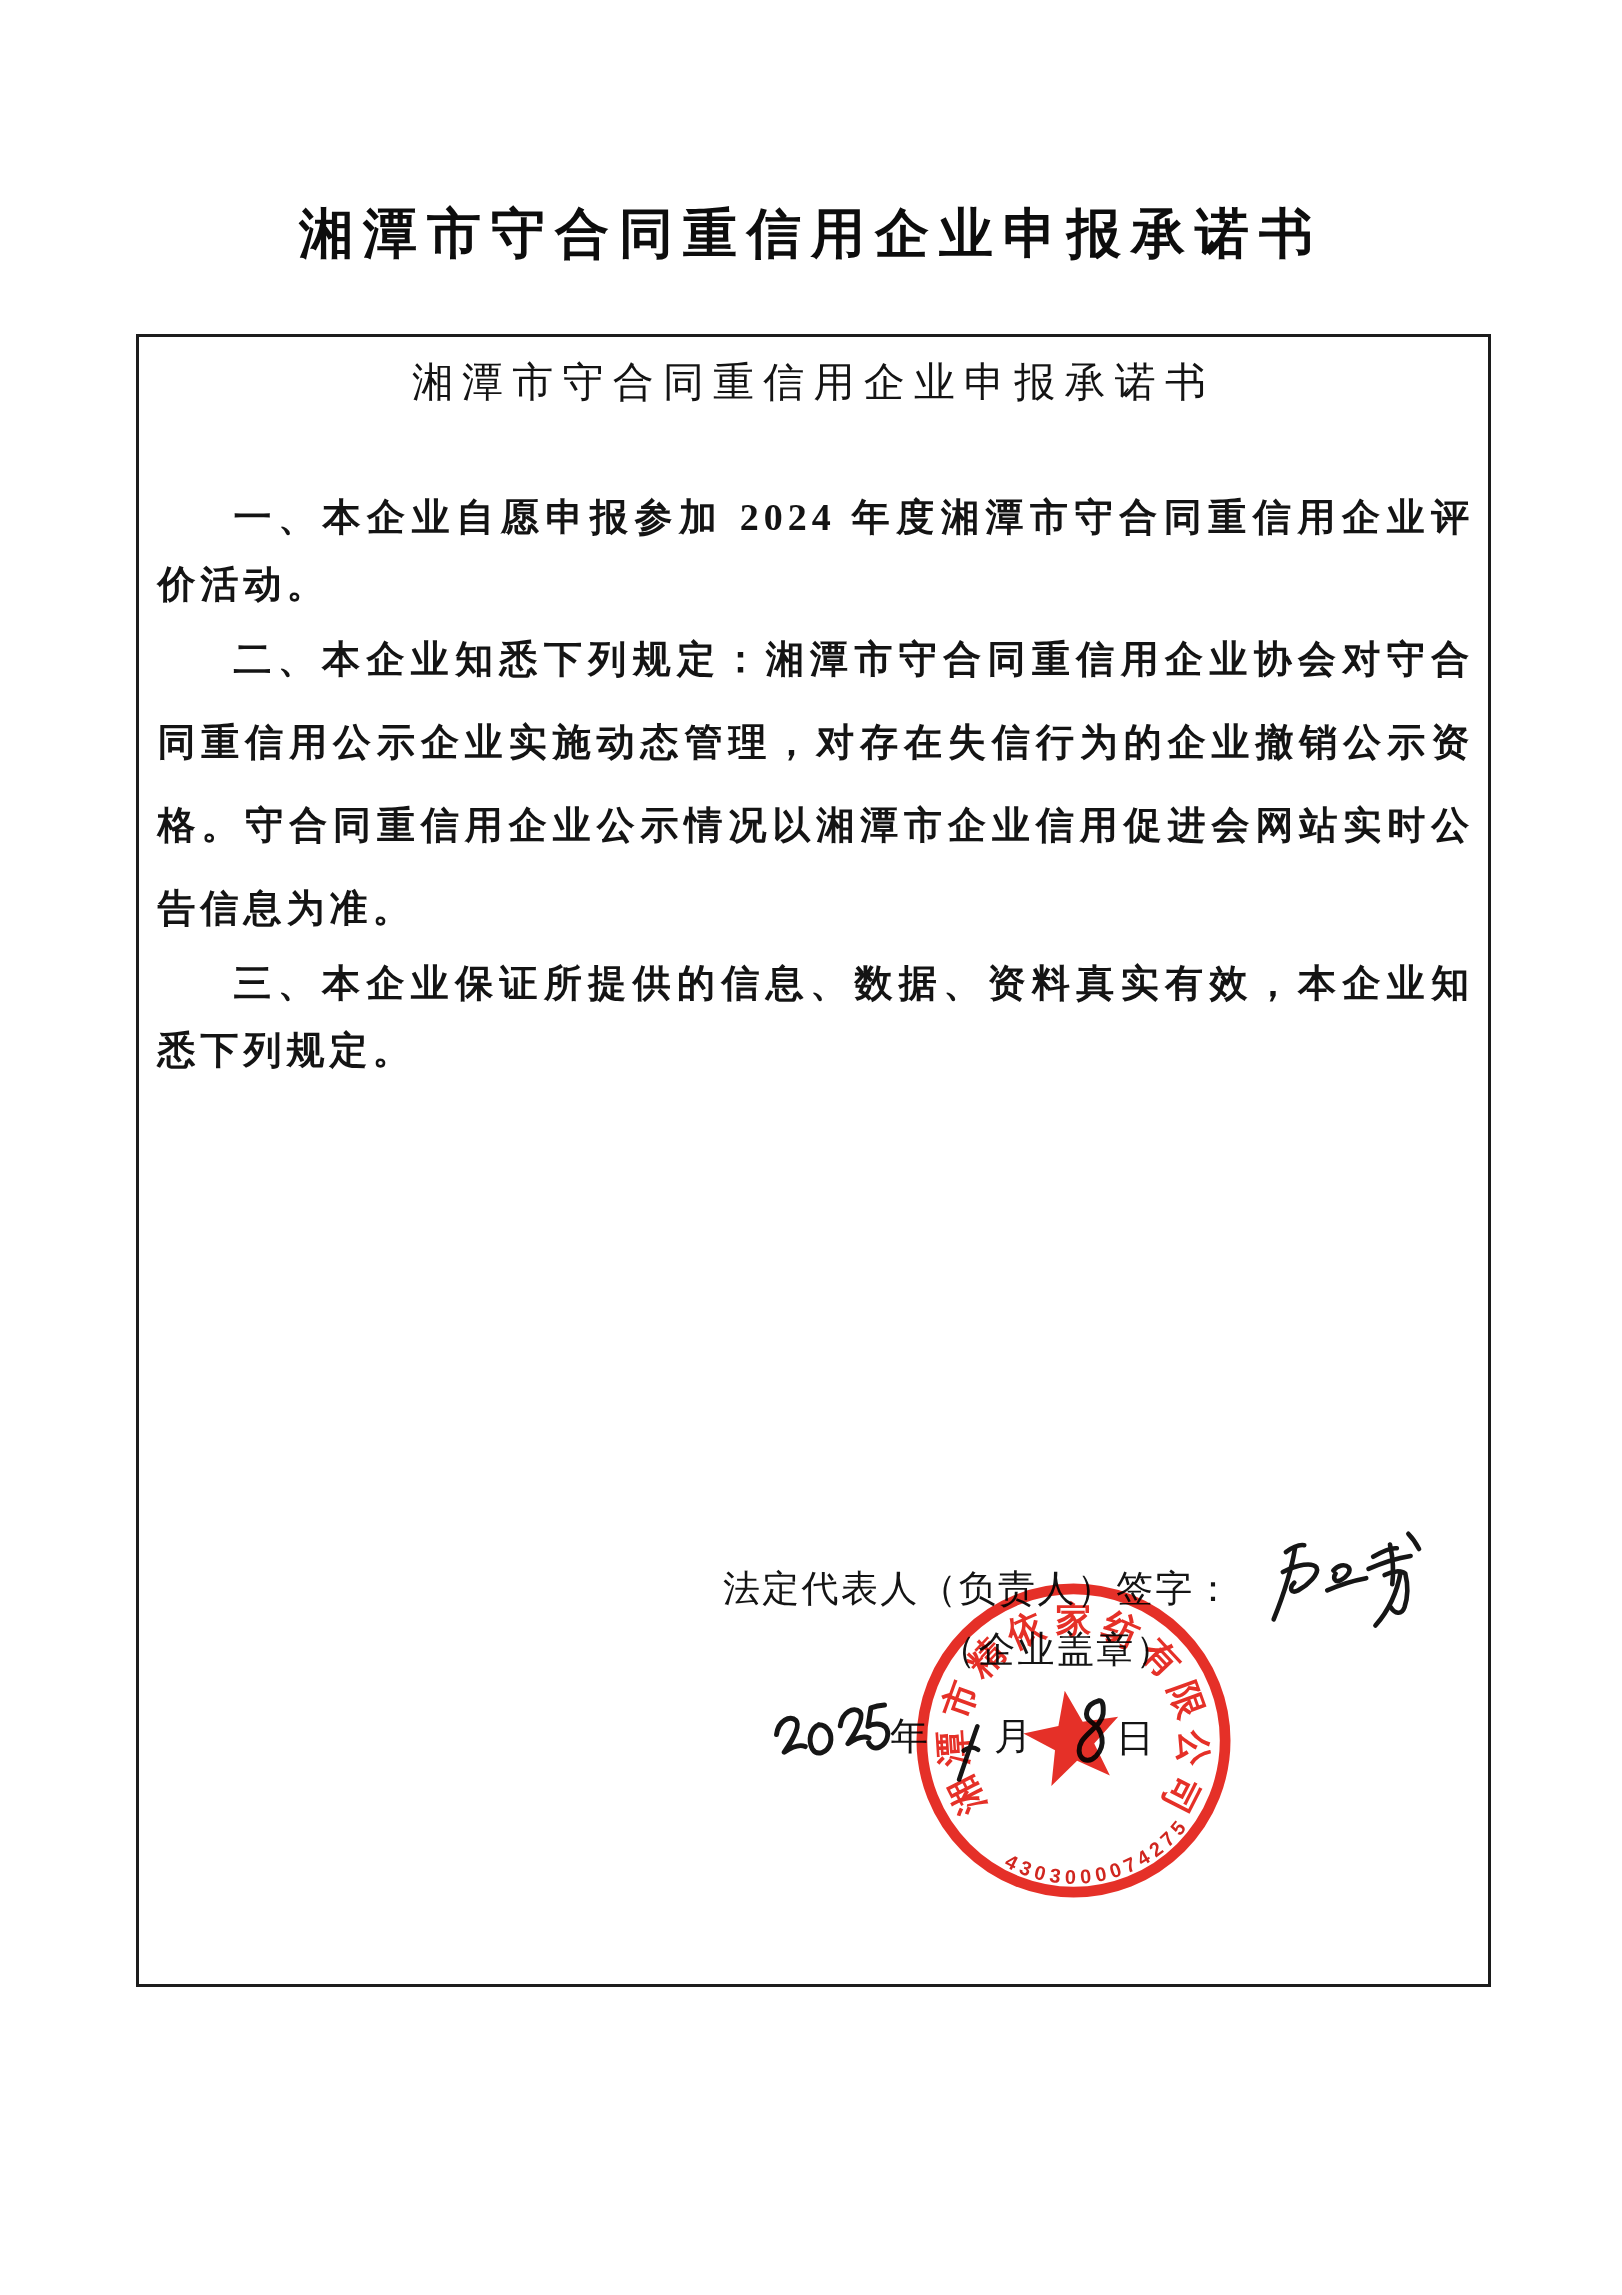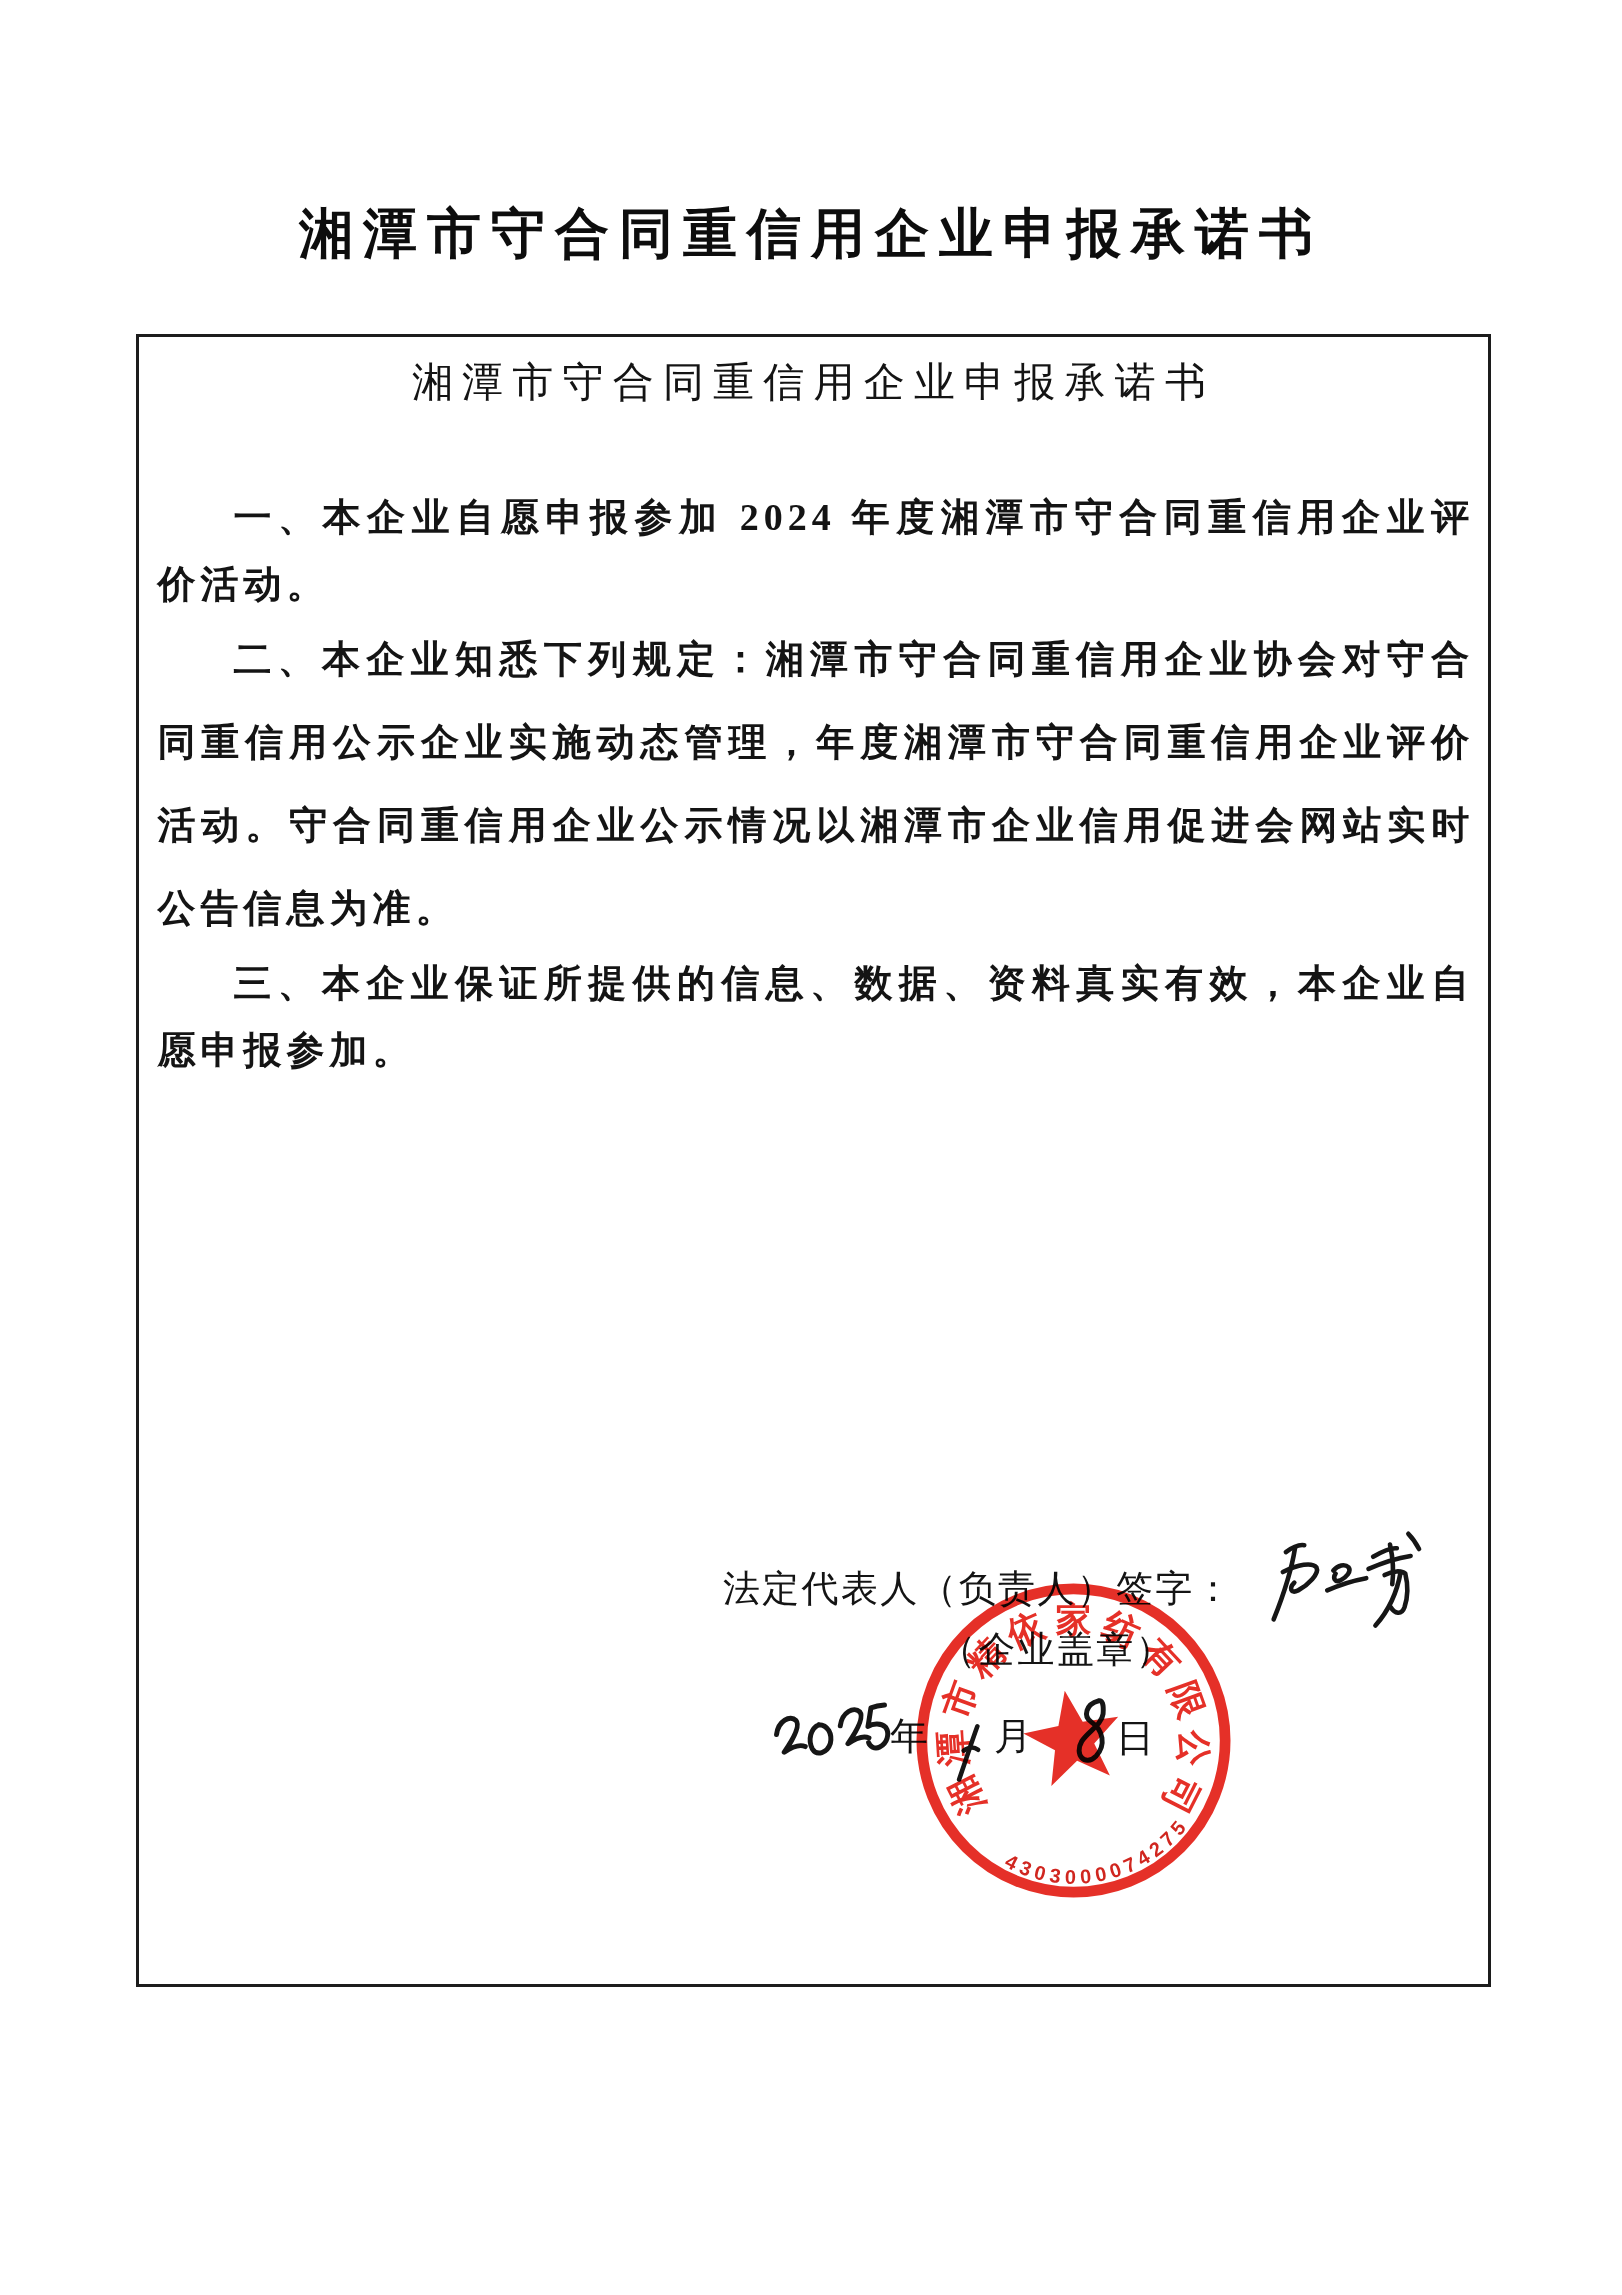--- a/index.html
+++ b/index.html
@@ -87,22 +87,22 @@
 <div class="page">
 
   <div class="main-title">湘潭市守合同重信用企业申报承诺书</div>
 
   <div class="box">
 
     <div class="inner-title">湘潭市守合同重信用企业申报承诺书</div>
 
     <div class="paragraphs" id="paragraphs">
         <p>一、本企业自愿申报参加 2024 年度湘潭市守合同重信用企业评价活动。</p>
-        <p class="loose">二、本企业知悉下列规定：湘潭市守合同重信用企业协会对守合同重信用公示企业实施动态管理，年度湘潭市守合同重信用企业评价活动。守合同重信用企业公示情况以湘潭市企业信用促进会网站实时公告信息为准。</p>
-        <p>三、本企业保证所提供的信息、数据、资料真实有效，本企业自愿申报参加。</p>
+        <p class="loose">二、本企业知悉下列规定：湘潭市守合同重信用企业协会对守合同重信用公示企业实施动态管理，对存在失信行为的企业撤销公示资格。守合同重信用企业公示情况以湘潭市企业信用促进会网站实时公告信息为准。</p>
+        <p>三、本企业保证所提供的信息、数据、资料真实有效，本企业知悉下列规定。</p>
       </div>
 
     <div class="sig-label">法定代表人（负责人）签字：</div>
 
     <svg class="hw hw-signature" width="176" height="115" viewBox="0 0 230 150">
       <g stroke-width="6">
         <path d="M26 34 C34 28 44 24 50 25"></path>
         <path d="M38 28 C34 54 22 92 10 122"></path>
         <path d="M22 60 C42 50 60 47 66 54 C70 62 55 77 42 84 C32 89 30 81 37 74"></path>
         <path d="M88 58 C94 51 103 49 108 54 C112 59 105 67 97 71 C90 74 87 68 91 62"></path>

